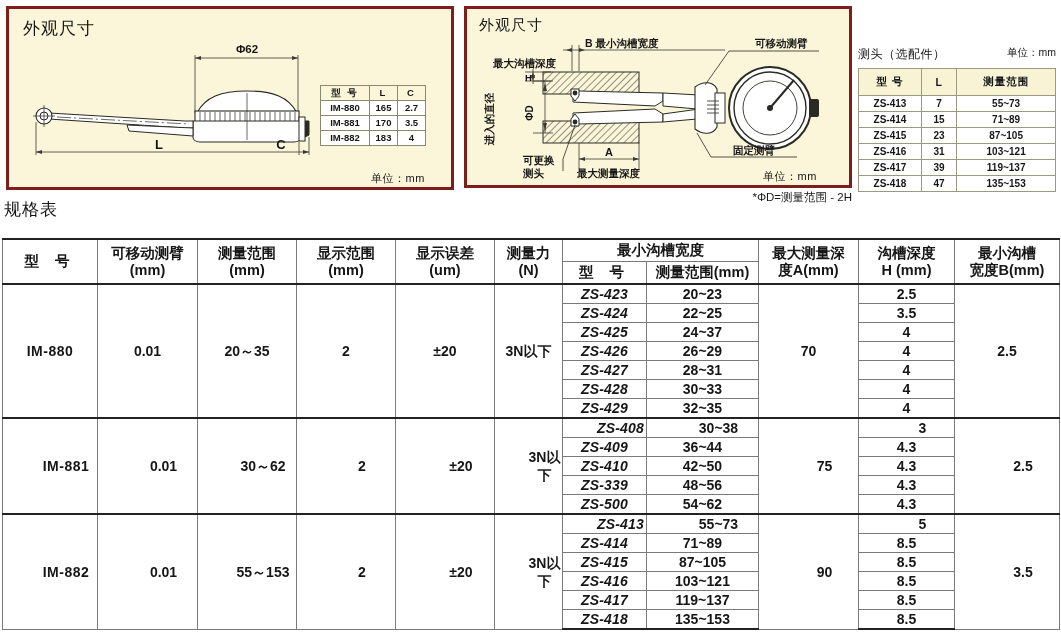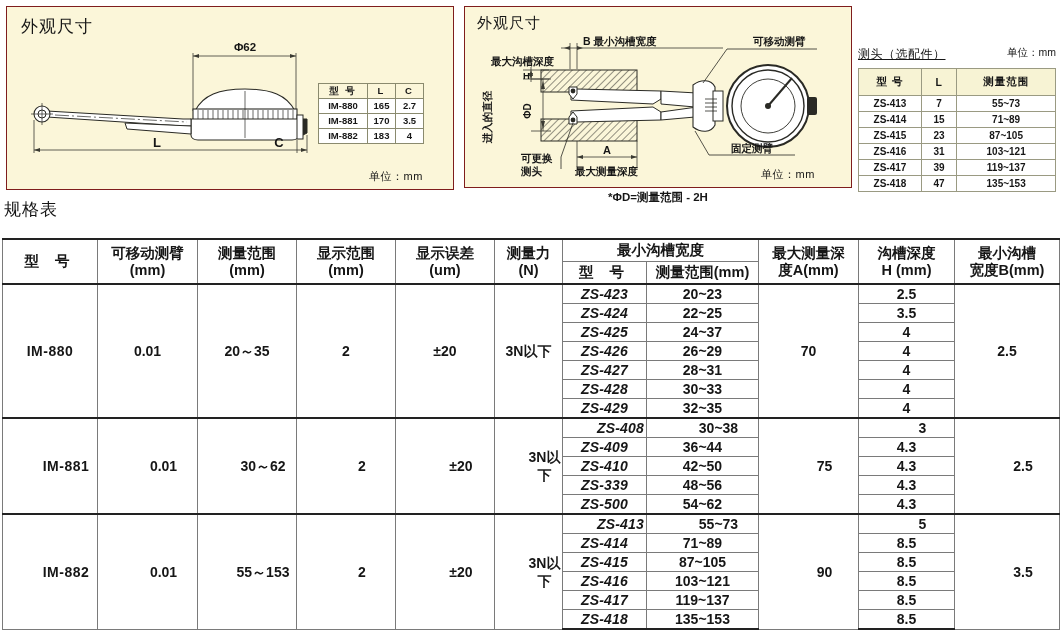--- a/index.html
+++ b/index.html
@@ -20,21 +20,21 @@
   .top-row {
     position: absolute;
     left: 0; top: 0;
     width: 1061px;
     height: 196px;
   }
 
   .panel {
     position: absolute;
     background: #fbf6d9;
-    border: 1px solid #7f1d1d;
+    border: 3px solid #7f1d1d;
     box-sizing: border-box;
   }
   #panel-left  { left: 6px;   top: 6px;  width: 448px; height: 184px; }
   #panel-right { left: 464px; top: 6px;  width: 388px; height: 182px; }
 
   .panel-title {
     position: absolute;
     left: 14px; top: 8px;
     font-size: 17px;
     font-weight: 400;
@@ -48,23 +48,23 @@
     font-size: 11px;
     color: #161616;
     letter-spacing: .5px;
   }
 
   .note-under {
     position: absolute;
     left: 464px;
     top: 190px;
     width: 388px;
-    text-align: center;
+    text-align: right;
     font-size: 11.5px;
-    font-weight: bold;
+    font-weight: normal;
     color: #161616;
   }
 
   
   .mini-table {
     position: absolute;
     border-collapse: collapse;
     font-size: 9.5px;
     font-weight: bold;
     background: #ffffff;
@@ -91,21 +91,20 @@
   #accessory-block {
     position: absolute;
     left: 858px; top: 44px;
     width: 198px;
   }
   #accessory-block .acc-title {
     font-size: 12px;
     letter-spacing: .5px;
     color: #161616;
     display: inline-block;
-    text-decoration: underline;
   }
   #accessory-block .acc-unit {
     font-size: 10.5px;
     float: right;
     color: #161616;
     margin-top: 2px;
   }
   table.acc-table {
     margin-top: 5px;
     border-collapse: collapse;

